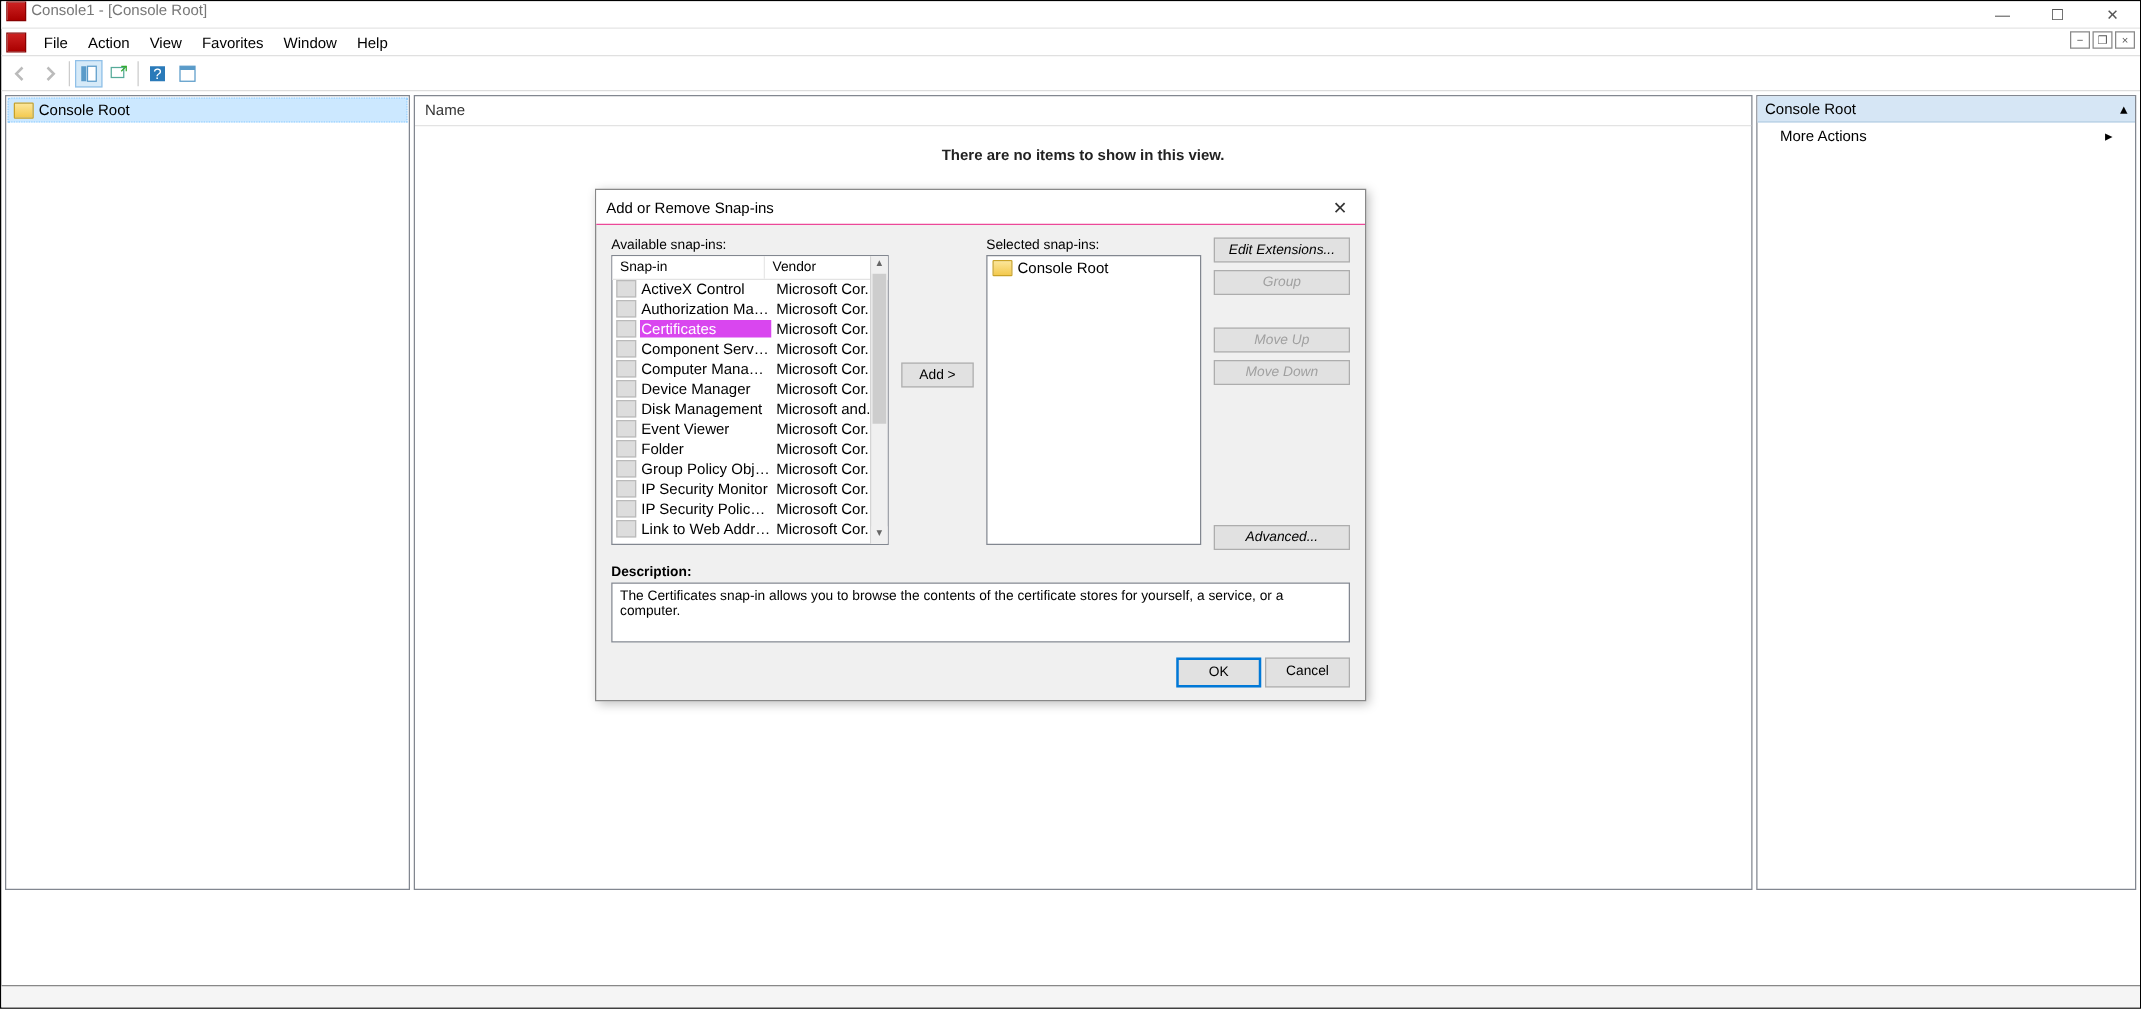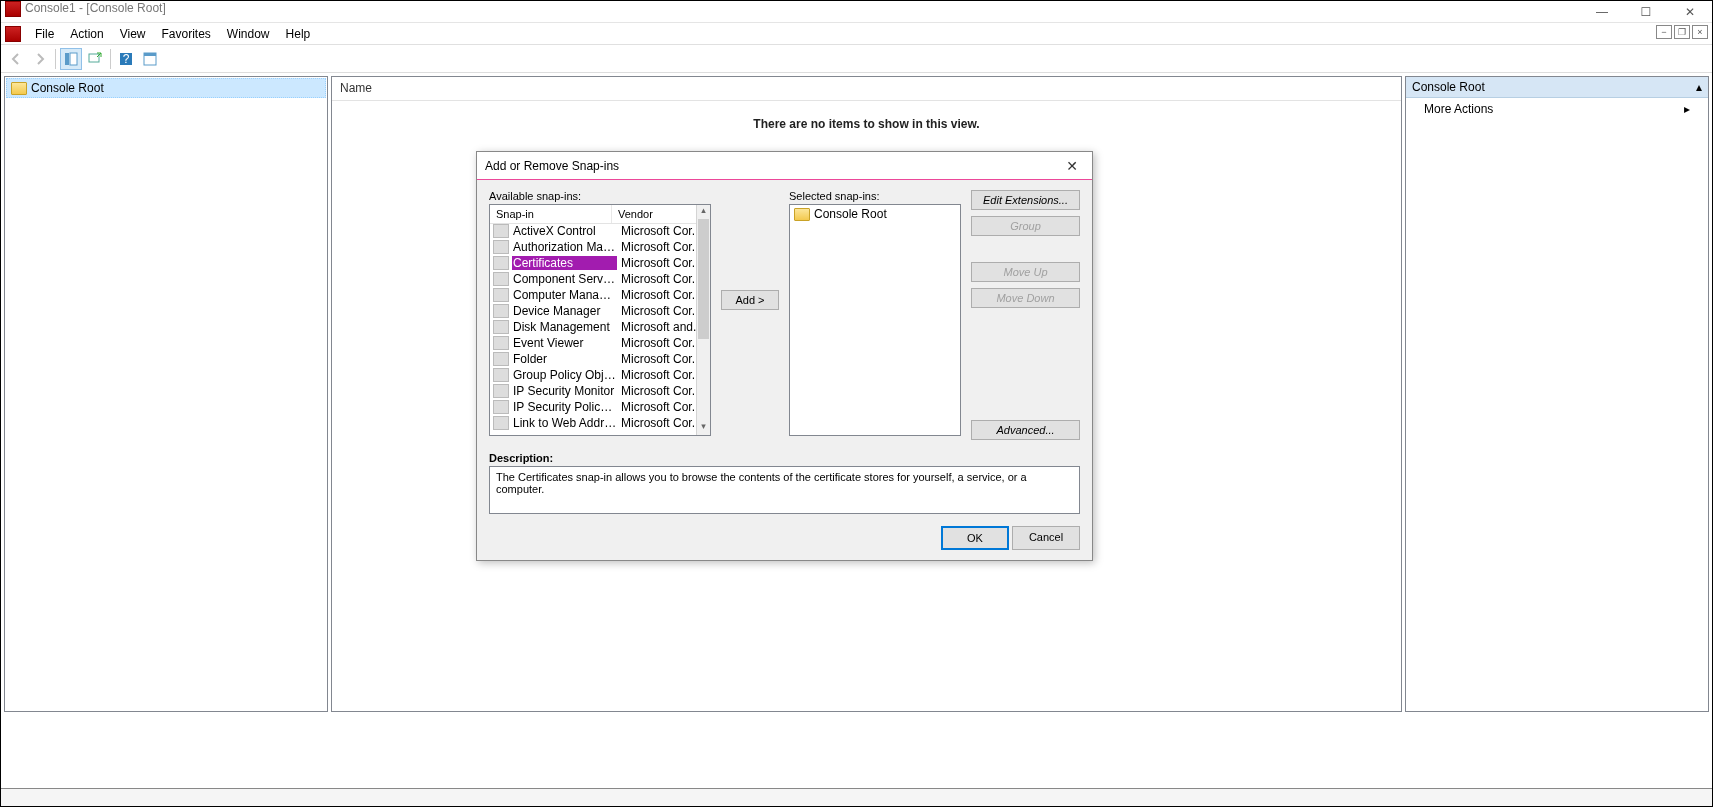--- a/index.html
+++ b/index.html
@@ -50,21 +50,21 @@
 .dialog .col-label { font-size: 11px; margin-bottom: 2px; }
 .dialog .listbox { border: 1px solid #828790; background: #fff; height: 232px; position:relative; }
 .dialog .avail { width: 222px; }
 .dialog .avail .lhdr { display:flex; border-bottom: 1px solid #e3e3e3; background: #fff; }
 .dialog .avail .lhdr div { padding: 3px 6px; font-size:11px; border-right: 1px solid #e8e8e8; }
 .dialog .avail .rows { overflow:hidden; }
 .dialog .avail .row { display:flex; align-items:flex-start; height: 16px; font-size: 11px; }
 .dialog .avail .row .ic { width: 16px; height: 14px; margin: 0 3px; background: #ddd; border:1px solid #bbb; flex-shrink:0; }
 .dialog .avail .row .nm { width: 105px; overflow:hidden; text-overflow:ellipsis; white-space:nowrap; padding-left:1px; }
 .dialog .avail .row .vn { flex:1; overflow:hidden; text-overflow:ellipsis; white-space:nowrap; padding-left: 4px; }
-.dialog .avail .row.selected .nm { background: #a21caf; color: #fff; }
+.dialog .avail .row.selected .nm { background: #d946ef; color: #fff; }
 .dialog .scrollbar { position:absolute; right:0; top:0; bottom:0; width:14px; background:#f0f0f0; border-left:1px solid #d4d4d4; }
 .dialog .scrollbar .thumb { position:absolute; left:1px; right:1px; top:14px; height:120px; background:#cdcdcd; }
 .dialog .scrollbar .sbbtn { position:absolute; left:0; right:0; height:14px; background:#f0f0f0; font-size:9px; text-align:center; color:#666; }
 .dialog .scrollbar .sbtop { top:0; } .dialog .scrollbar .sbbot { bottom:0; }
 .dialog .addcol { width: 60px; display:flex; align-items:center; justify-content:center; padding-top: 100px; }
 .dialog .btn { background: #e1e1e1; border: 1px solid #adadad; padding: 3px 0; font-size: 11px; text-align:center; cursor:default; min-width: 58px; }
 .dialog .btn.disabled { color: #a0a0a0; }
 .dialog .btn.default { border: 2px solid #0078d7; }
 .dialog .selbox { width: 172px; }
 .dialog .selbox .srow { display:flex; align-items:center; gap:4px; padding: 2px 4px; font-size:11px; }

